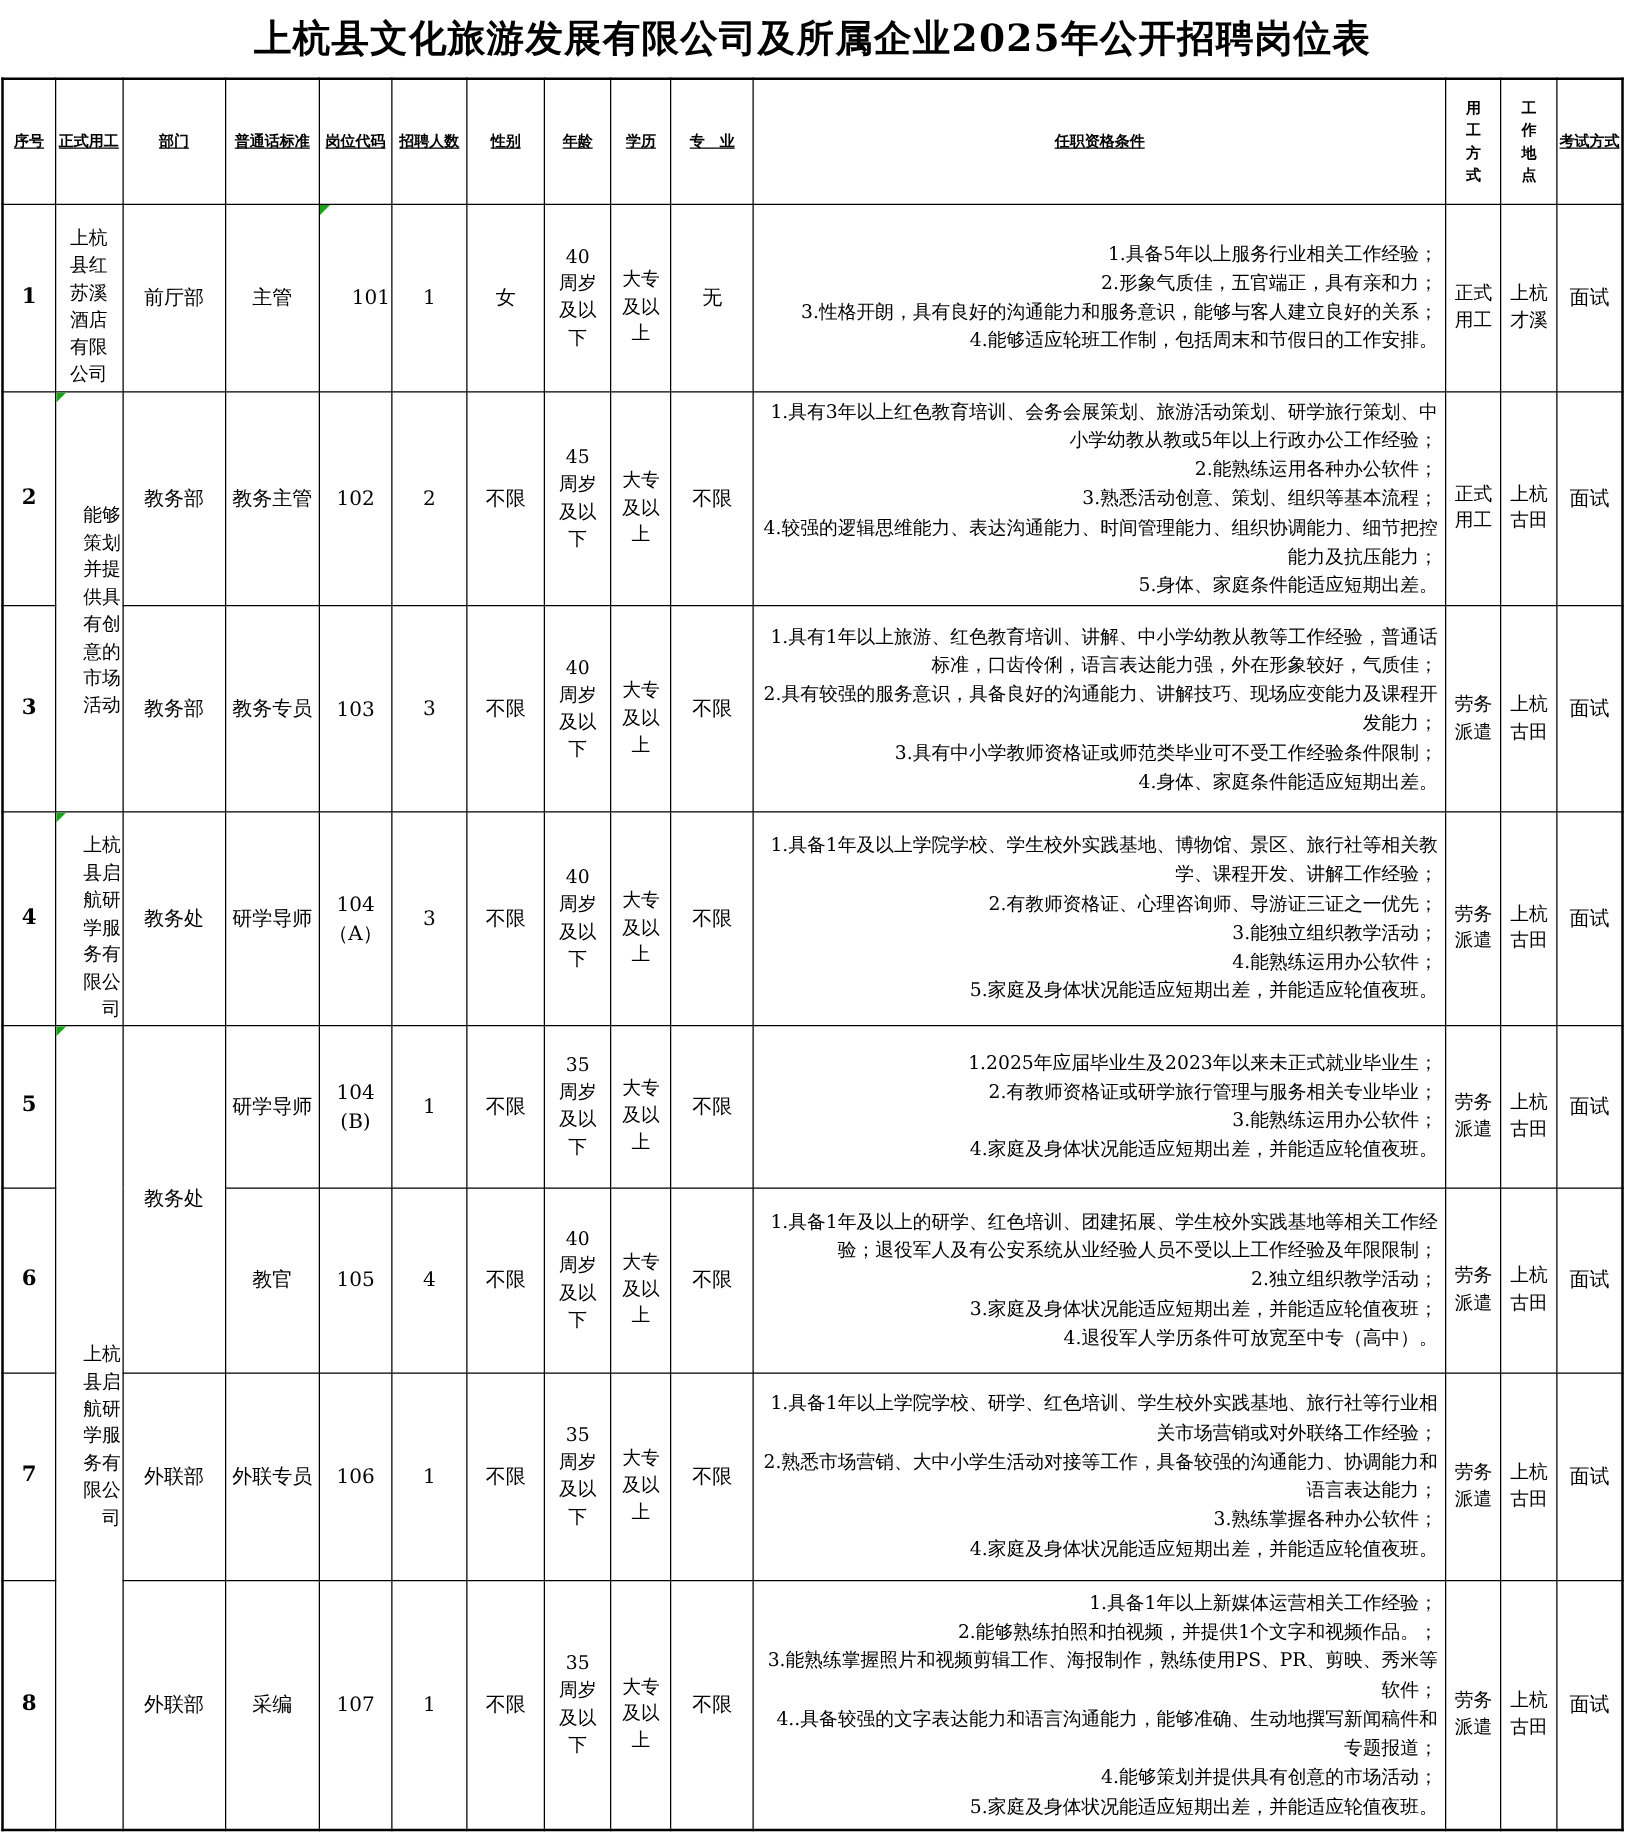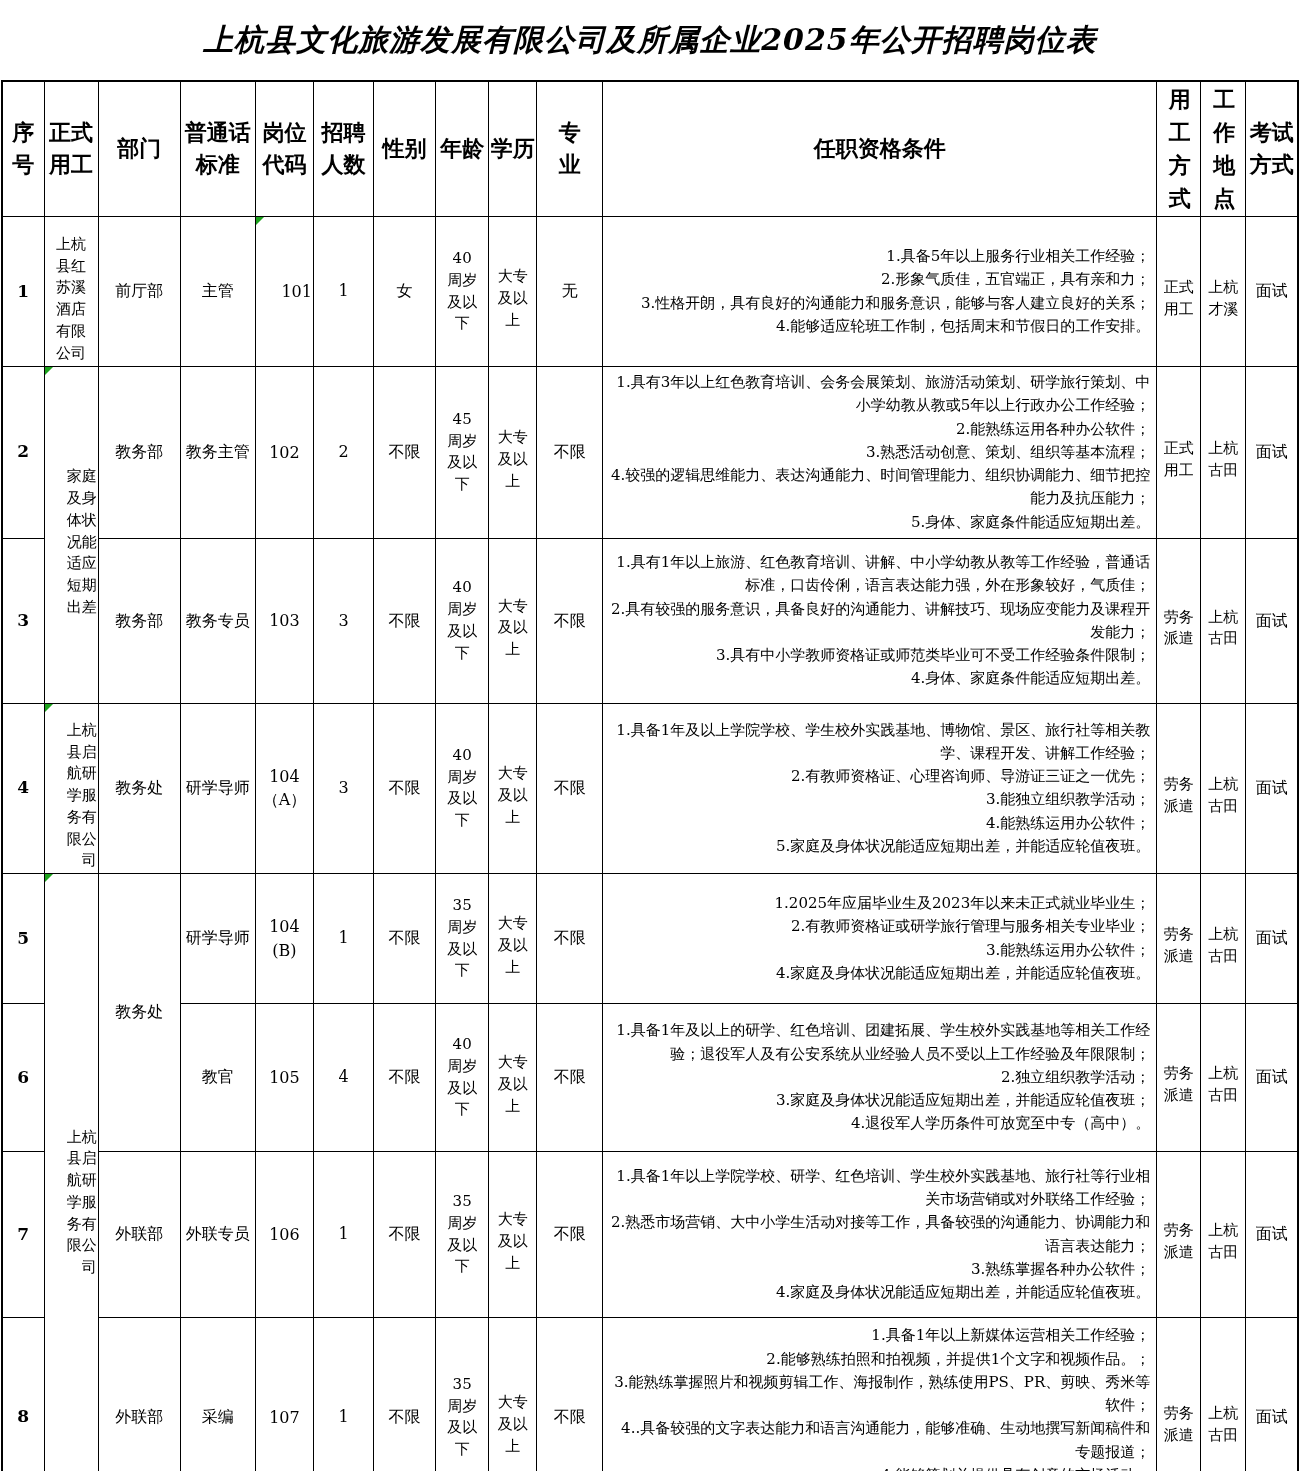--- a/index.html
+++ b/index.html
@@ -4,39 +4,39 @@
 <style>
   :root { --flag-color: #1ca21c; }
   * { box-sizing: border-box; }
   html, body { margin: 0; padding: 0; background: #fff; }
   body {
     width: 1300px; height: 1471px;
     font-family: "DejaVu Serif", "Liberation Serif", serif;
     color: #000;
   }
   .title-bar {
-    height: 80px;
+    height: 62px;
     display: flex; align-items: center; justify-content: center;
-    font-size: 30px; font-weight: bold; letter-spacing: 1px; font-style: italic;
+    font-size: 30px; font-weight: bold; letter-spacing: 1px;
   }
   table.job-table {
     border-collapse: collapse; table-layout: fixed;
     width: 1298px; margin-left: 1px;
     border: 2px solid #000;
   }
   th, td {
     border: 1px solid #000;
     padding: 1px;
     text-align: center;
     vertical-align: middle;
     overflow: hidden;
     word-break: break-all;
   }
   thead tr { height: 100px; }
-  th { font-size: 22px; font-weight: bold; line-height: 1.45; }
+  th { font-size: 12px; font-weight: bold; line-height: 1.45; text-decoration: underline; }
   td { font-size: 16px; line-height: 1.4; }
   
   tbody tr:nth-child(1) { height: 150px; }
   tbody tr:nth-child(2) { height: 170px; }
   tbody tr:nth-child(3) { height: 165px; }
   tbody tr:nth-child(4) { height: 165px; }
   tbody tr:nth-child(5) { height: 130px; }
   tbody tr:nth-child(6) { height: 148px; }
   tbody tr:nth-child(7) { height: 166px; }
   tbody tr:nth-child(8) { height: 200px; }
@@ -115,21 +115,21 @@
       <td class="qual">1.具备5年以上服务行业相关工作经验；
 2.形象气质佳，五官端正，具有亲和力；
 3.性格开朗，具有良好的沟通能力和服务意识，能够与客人建立良好的关系；
 4.能够适应轮班工作制，包括周末和节假日的工作安排。</td>
       <td><span class="iw32">正式用工</span></td>
       <td><span class="iw32">上杭才溪</span></td>
       <td>面试</td>
     </tr>
     <tr>
       <td class="seq">2</td>
-      <td rowspan="2" class="flag"><span class="iw32">家庭及身体状况能适应短期出差</span></td>
+      <td rowspan="2" class="flag"><span class="iw32">能够策划并提供具有创意的市场活动</span></td>
       <td>教务部</td>
       <td>教务主管</td>
       <td class="code">102</td>
       <td>2</td>
       <td>不限</td>
       <td><span class="iw34">45周岁及以下</span></td>
       <td><span class="iw32">大专及以上</span></td>
       <td>不限</td>
       <td class="qual">1.具有3年以上红色教育培训、会务会展策划、旅游活动策划、研学旅行策划、中小学幼教从教或5年以上行政办公工作经验；
 2.能熟练运用各种办公软件；

